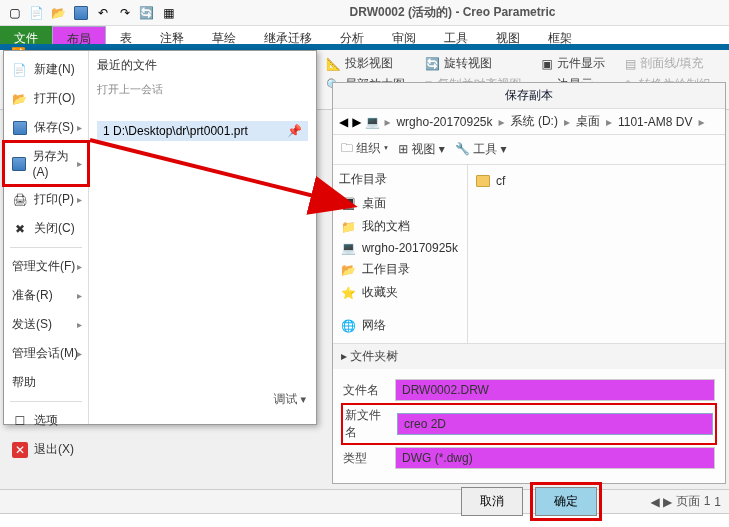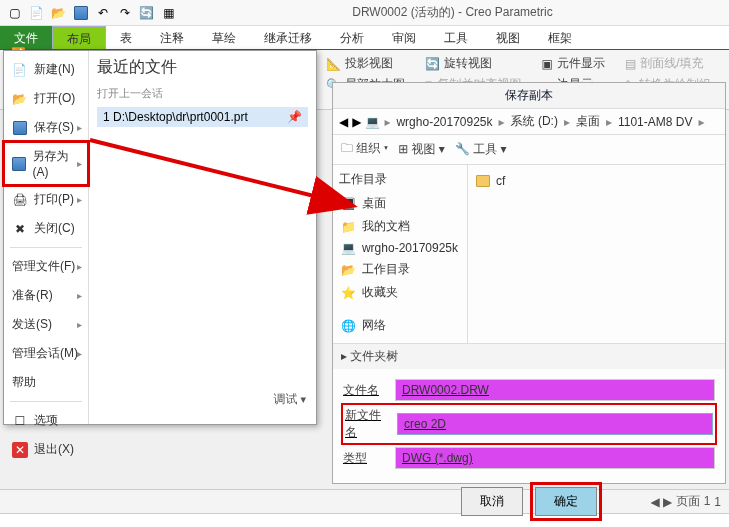--- a/index.html
+++ b/index.html
@@ -1,59 +1,59 @@
 <!DOCTYPE html>
 <html><head>
 <meta charset="utf-8">
 <style>
 * { margin:0; padding:0; box-sizing:border-box; font-family:"Microsoft YaHei","SimSun",sans-serif; font-size:12px; }
 body { background:#f0f0f0; width:729px; height:527px; overflow:hidden; position:relative; }
 
 .qat { height:26px; background:#f8f8f8; border-bottom:1px solid #ddd; display:flex; align-items:center; padding:0 4px; }
 .qat-icon { width:18px; height:18px; margin:0 2px; display:flex; align-items:center; justify-content:center; }
-.qat-title { flex:1; text-align:center; color:#555; }
-
-.ribbon-tabs { height:24px; background:#fff; display:flex; border-bottom:1px solid #0369a1; }
+.qat-title { flex:1; text-align:center; color:#555;font-weight:bold; }
+
+.ribbon-tabs { height:24px; background:#fff; display:flex; border-bottom:6px solid #0369a1; }
 .tab { padding:4px 14px; color:#333; cursor:pointer; }
 .tab.file { background:#2d8a2d; color:#fff; }
-.tab.active { background:#84cc16; border:1px solid #aac; border-bottom:none; }
+.tab.active { background:#d946ef; border:1px solid #aac; border-bottom:none; }
 
 .ribbon-content { height:60px; background:#f5f5f5; border-bottom:1px solid #ccc; padding:4px 8px; display:flex; gap:12px; }
 .ribbon-grp { display:flex; flex-direction:column; gap:2px; font-size:11px; color:#444; }
 .ribbon-grp .r-item { display:flex; align-items:center; gap:4px; padding:1px 4px; white-space:nowrap; }
 .ribbon-grp .r-item.disabled { color:#aaa; }
 .ribbon-left-box { width:50px; display:flex; flex-direction:column; align-items:center; justify-content:center; color:#555; }
 
 .file-menu { position:absolute; left:3px; top:50px; width:314px; height:375px; background:#fff; border:1px solid #999; box-shadow:2px 2px 6px rgba(0,0,0,.3); display:flex; z-index:10; }
 .fm-left { width:85px; border-right:1px solid #ddd; padding:4px 0; }
 .fm-item { display:flex; align-items:center; gap:6px; padding:6px 8px; color:#333; cursor:pointer; position:relative; }
 .fm-item .arrow { position:absolute; right:6px; color:#888; font-size:10px; }
 .fm-item.saveas { outline:3px solid #d00; outline-offset:-1px; }
 .fm-sep { height:1px; background:#ddd; margin:4px 6px; }
 .fm-ico { width:16px; height:16px; display:inline-flex; align-items:center; justify-content:center; }
 .fm-right { flex:1; padding:6px 8px; }
-.fm-right h4 { font-size:16px; font-weight:normal; color:#333; margin-bottom:4px; }
-.fm-sub { color:#888; padding:4px 0 6px 0; font-size:11px; }
+.fm-right h4 { font-size:12px; font-weight:normal; color:#333; margin-bottom:4px; }
+.fm-sub { color:#888; padding:4px 0 24px 0; font-size:11px; }
 .fm-recent { background:#d8e8f8; padding:3px 6px; display:flex; justify-content:space-between; align-items:center; }
 .fm-recent .pin { color:#888; }
 .fm-foot { position:absolute; right:10px; bottom:16px; color:#555; font-size:11px;margin-top:26px; }
 
 .dialog { position:absolute; left:332px; top:82px; width:394px; height:402px; background:#fdfdfd; border:1px solid #aaa; z-index:5; display:flex; flex-direction:column; }
 .dlg-title { text-align:center; padding:4px; color:#0f172a; background:#f4f4f4; border-bottom:1px solid #ddd; }
 .dlg-nav { display:flex; align-items:center; gap:4px; padding:4px 6px; border-bottom:1px solid #ddd; }
 .dlg-nav .crumb { color:#333; padding:0 2px; }
 .dlg-nav .sep { color:#888; }
 .dlg-tools { display:flex; align-items:center; gap:10px; padding:4px 8px; border-bottom:1px solid #ddd; color:#444; }
 .dlg-body { flex:1; display:flex; }
 .dlg-side { width:135px; border-right:1px solid #ddd; padding:6px; }
 .dlg-side h5 { font-weight:normal; color:#333; margin-bottom:4px; }
 .side-item { display:flex; align-items:center; gap:6px; padding:3px 2px; color:#333; }
 .dlg-main { flex:1; padding:6px; }
 .dlg-tree { border-top:1px solid #ddd; padding:4px 8px; color:#444; background:#f4f4f4; }
-.dlg-form { padding:6px 10px;text-decoration:underline; }
+.dlg-form { padding:6px 10px; }
 .dlg-row { display:flex; align-items:center; gap:8px; margin:4px 0; }
 .dlg-row label { width:44px; color:#444; text-align:left; }
 .dlg-row .val { flex:1; border:1px solid #ccc; padding:3px 6px; background:#d946ef; color:#333; }
 .dlg-row.hl { outline:2px solid #d00; padding:2px; }
 .dlg-row.hl .val { border:1px solid #8ac; }
 .dlg-btns { display:flex; justify-content:center; gap:12px; padding:8px; }
 .btn { padding:5px 18px; border:1px solid #888; background:#eee; cursor:pointer; }
 .btn.ok { background:#9cd3e8; outline:3px solid #d00; outline-offset:2px; }
 
 .statusbar { position:absolute; left:0; bottom:14px; right:0; height:24px; background:#f4f4f4; border-top:1px solid #ccc; display:flex; align-items:center; padding:0 8px; gap:8px; color:#555; font-size:11px; }

